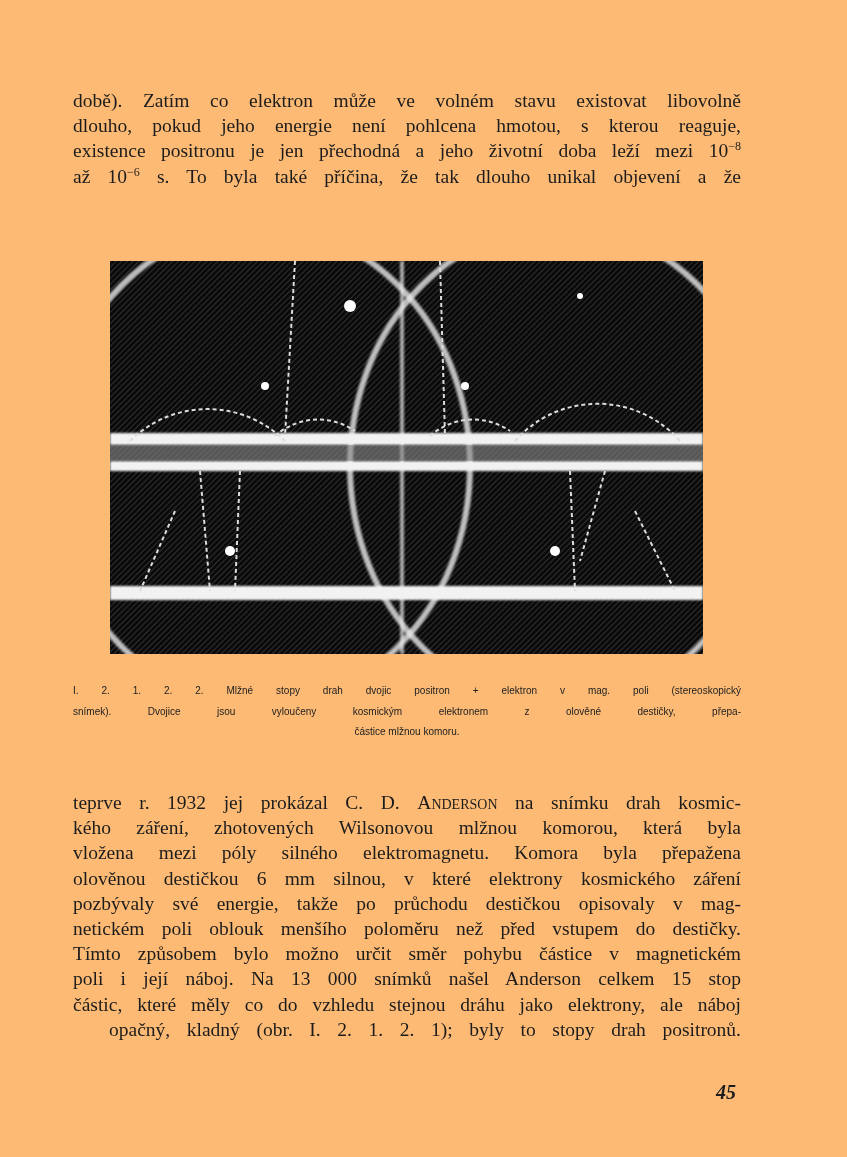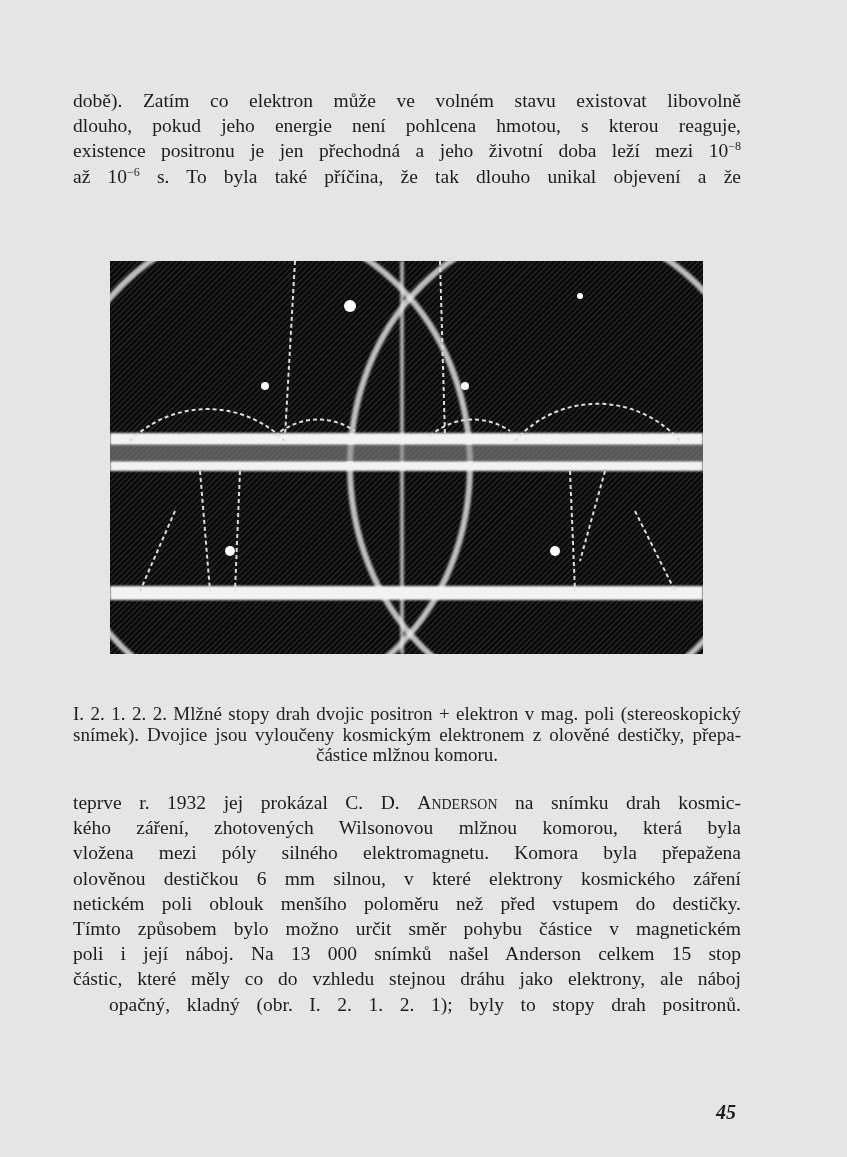--- a/index.html
+++ b/index.html
@@ -1,35 +1,35 @@
 <!DOCTYPE html>
 <html><head>
 <meta charset="utf-8">
 <style>
   html, body { margin: 0; padding: 0; background: #ffffff; }
   body { width: 847px; height: 1157px; position: relative; overflow: hidden;
          font-family: "DejaVu Serif", "Liberation Serif", serif; color: #1a1a1a; }
-  .page { position: absolute; left: 0; top: 0; width: 847px; height: 1157px; background: #e5e5e5; }
+  .page { position: absolute; left: 0; top: 0; width: 847px; height: 1157px; background: #fdba74; }
   .para { position: absolute; left: 73px; width: 668px; font-family: "Liberation Serif", serif;
           font-size: 19.5px; line-height: 25.2px; text-align: justify; color: #1c1c1c; }
   .para .line { display: block; text-align: justify; text-align-last: justify; white-space: nowrap; }
   .para .line.last { text-align-last: justify; margin-left: 36px; }
   #para-top { top: 88px; }
   #para-bottom { top: 790px; }
   sup { font-size: 12px; line-height: 0; vertical-align: 7px; }
   .sc { font-variant: small-caps; }
   .figure { position: absolute; left: 110px; top: 261px; width: 593px; height: 393px;
             background: #0b0b0b; overflow: hidden; }
   .figure svg { display: block; }
-  .caption { position: absolute; left: 73px; top: 704px; width: 668px; font-family: Liberation Serif, serif;
-             font-size: 19px; line-height: 20.5px; color: #222; }
+  .caption { position: absolute; left: 73px; top: 681px; width: 668px; font-family: Liberation Sans, sans-serif;
+             font-size: 10px; line-height: 20.5px; color: #222; }
   .caption .cline { display: block; white-space: nowrap; text-align: justify; text-align-last: justify; }
   .caption .cline.center { text-align: center; text-align-last: center; }
   .page-number { position: absolute; left: 716px; top: 1081px; font-family: "Liberation Serif", serif;
-                 font-style: italic; font-weight: bold; font-size: 20px; color: #1c1c1c; margin-top: 20px; }
+                 font-style: italic; font-weight: bold; font-size: 20px; color: #1c1c1c; }
 </style>
 </head>
 <body>
 
 <div class="page">
 
   <div class="para" id="para-top">
     <span class="line">době). Zatím co elektron může ve volném stavu existovat libovolně</span>
     <span class="line">dlouho, pokud jeho energie není pohlcena hmotou, s kterou reaguje,</span>
     <span class="line"><span>existence positronu je jen přechodná a jeho životní doba leží mezi 10</span><sup>−8</sup></span>
@@ -91,20 +91,21 @@
     <span class="cline">I. 2. 1. 2. 2.  Mlžné stopy drah dvojic positron + elektron v mag. poli (stereoskopický</span>
     <span class="cline">snímek). Dvojice jsou vyloučeny kosmickým elektronem z olověné destičky, přepa-</span>
     <span class="cline center">částice mlžnou komoru.</span>
   </div>
 
   <div class="para" id="para-bottom">
     <span class="line"><span>teprve r. 1932 jej prokázal C. D. </span><span class="sc">Anderson</span><span> na snímku drah kosmic-</span></span>
     <span class="line">kého záření, zhotovených Wilsonovou mlžnou komorou, která byla</span>
     <span class="line">vložena mezi póly silného elektromagnetu. Komora byla přepažena</span>
     <span class="line">olověnou destičkou 6 mm silnou, v které elektrony kosmického záření</span>
+    <span class="line">pozbývaly své energie, takže po průchodu destičkou opisovaly v mag-</span>
     <span class="line">netickém poli oblouk menšího poloměru než před vstupem do destičky.</span>
     <span class="line">Tímto způsobem bylo možno určit směr pohybu částice v magnetickém</span>
     <span class="line">poli i její náboj.  Na 13 000 snímků našel Anderson celkem 15 stop</span>
     <span class="line">částic, které měly co do vzhledu stejnou dráhu jako elektrony, ale náboj</span>
     <span class="line last">opačný, kladný (obr. I. 2. 1. 2. 1); byly to stopy drah positronů.</span>
   </div>
 
   <div class="page-number">45</div>
 </div>
 

